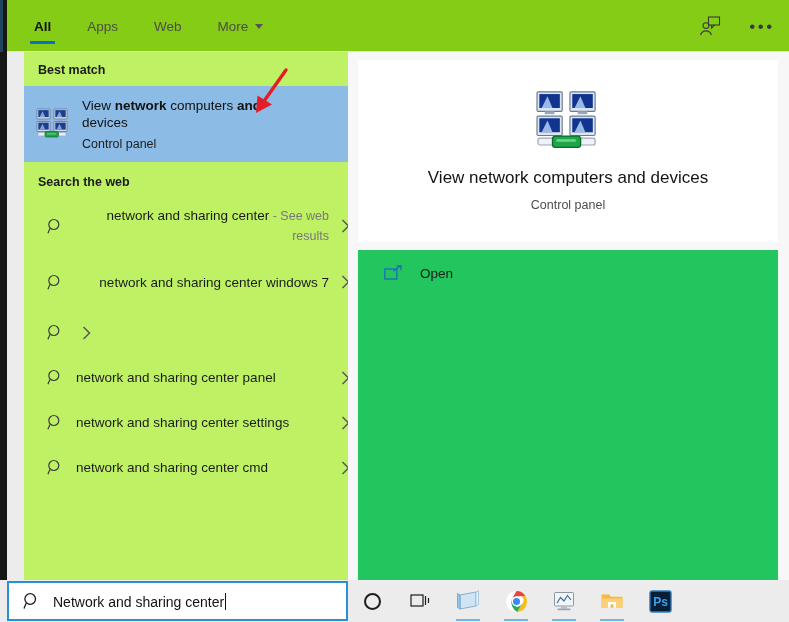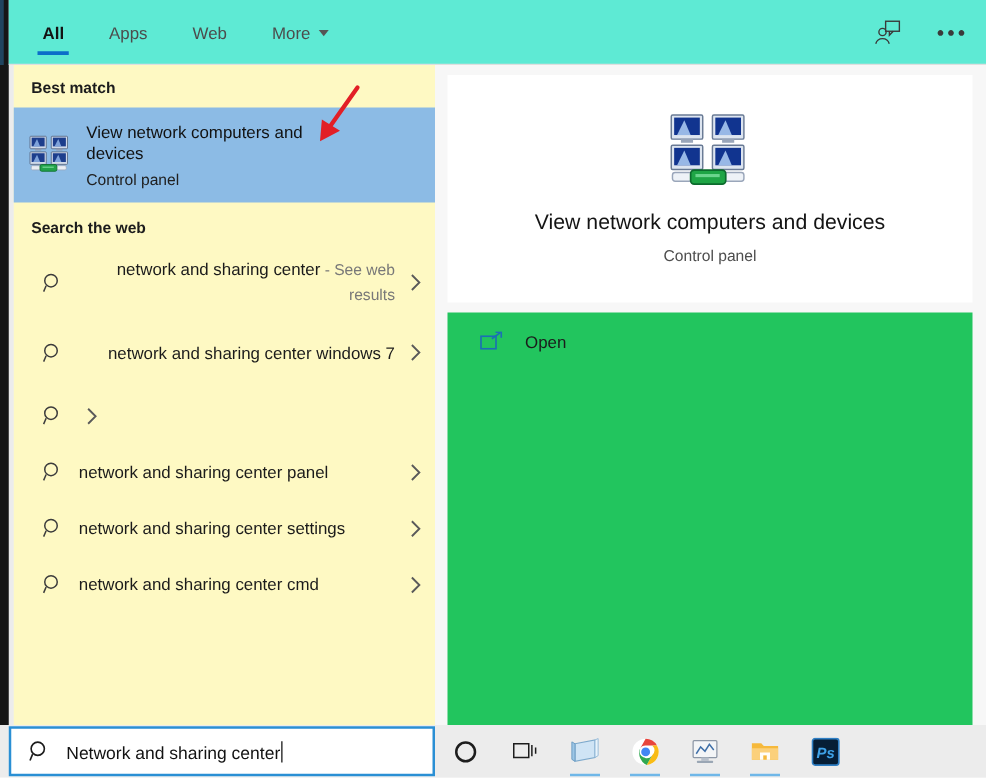--- a/index.html
+++ b/index.html
@@ -24,21 +24,21 @@
   .left-sliver-accent {
     position: absolute; left: 0; top: 0;
     width: 3px; height: 52px;
     background: #20455f;
   }
 
   
   .tabbar {
     position: absolute; left: 7px; top: 0;
     width: 782px; height: 52px;
-    background: #5eead4;
+    background: #84cc16;
     border-bottom: 1px solid #dfdfdf;
   }
   .tabs {
     position: absolute; left: 9px; top: 0;
     height: 52px;
     display: flex; align-items: center;
     gap: 0px;
   }
   .tab {
     position: relative;
@@ -76,23 +76,23 @@
     display: flex; align-items: center; justify-content: center;
     color: #3a3a3a;
   }
   .ellipsis {
     font-size: 17px; letter-spacing: 2.5px;
     color: #3a3a3a; line-height: 1;
   }
 
   
   .leftcol {
-    position: absolute; left: 11px; top: 52px;
+    position: absolute; left: 24px; top: 52px;
     width: 341px; height: 528px;
-    background: #fef9c3;
+    background: #bef264;
   }
   .section-head {
     font-size: 12.5px;
     font-weight: bold;
     color: #1c1c1c;
     padding: 11px 0 9px 14px;
   }
   .section-head.web { padding-top: 13px; }
 
   
@@ -104,21 +104,21 @@
     padding-left: 12px;
     cursor: default;
   }
   .bm-icon { width: 34px; height: 34px; flex: 0 0 34px; margin-right: 12px; }
   .bm-text { display: flex; flex-direction: column; justify-content: center; }
   .bm-title {
     font-size: 13.5px; color: #111;
     line-height: 17px;
     max-width: 212px;
   }
-  .bm-title b { font-weight: normal; text-align: center; }
+  .bm-title b { font-weight: bold; text-align: center; }
   .bm-sub {
     font-size: 12.5px; color: #202020;
     margin-top: 6px;
   }
 
   
   .web-row {
     display: flex; align-items: center;
     min-height: 45px;
     padding: 2px 0 2px 16px;
@@ -227,21 +227,20 @@
   .taskbar {
     position: absolute; left: 348px; top: 0;
     width: 441px; height: 42px;
     background: #ececec;
     display: flex; align-items: center;
   }
   .tb-item {
     width: 48px; height: 42px;
     display: flex; align-items: center; justify-content: center;
     position: relative;
-    font-style: italic;
   }
   .tb-underline::after {
     content: "";
     position: absolute;
     bottom: 1px; left: 12px; width: 24px; height: 2px;
     background: #6fb7e8;
   }
   .cortana-ring {
     width: 17px; height: 17px;
     border: 2px solid #1d1d1d;

